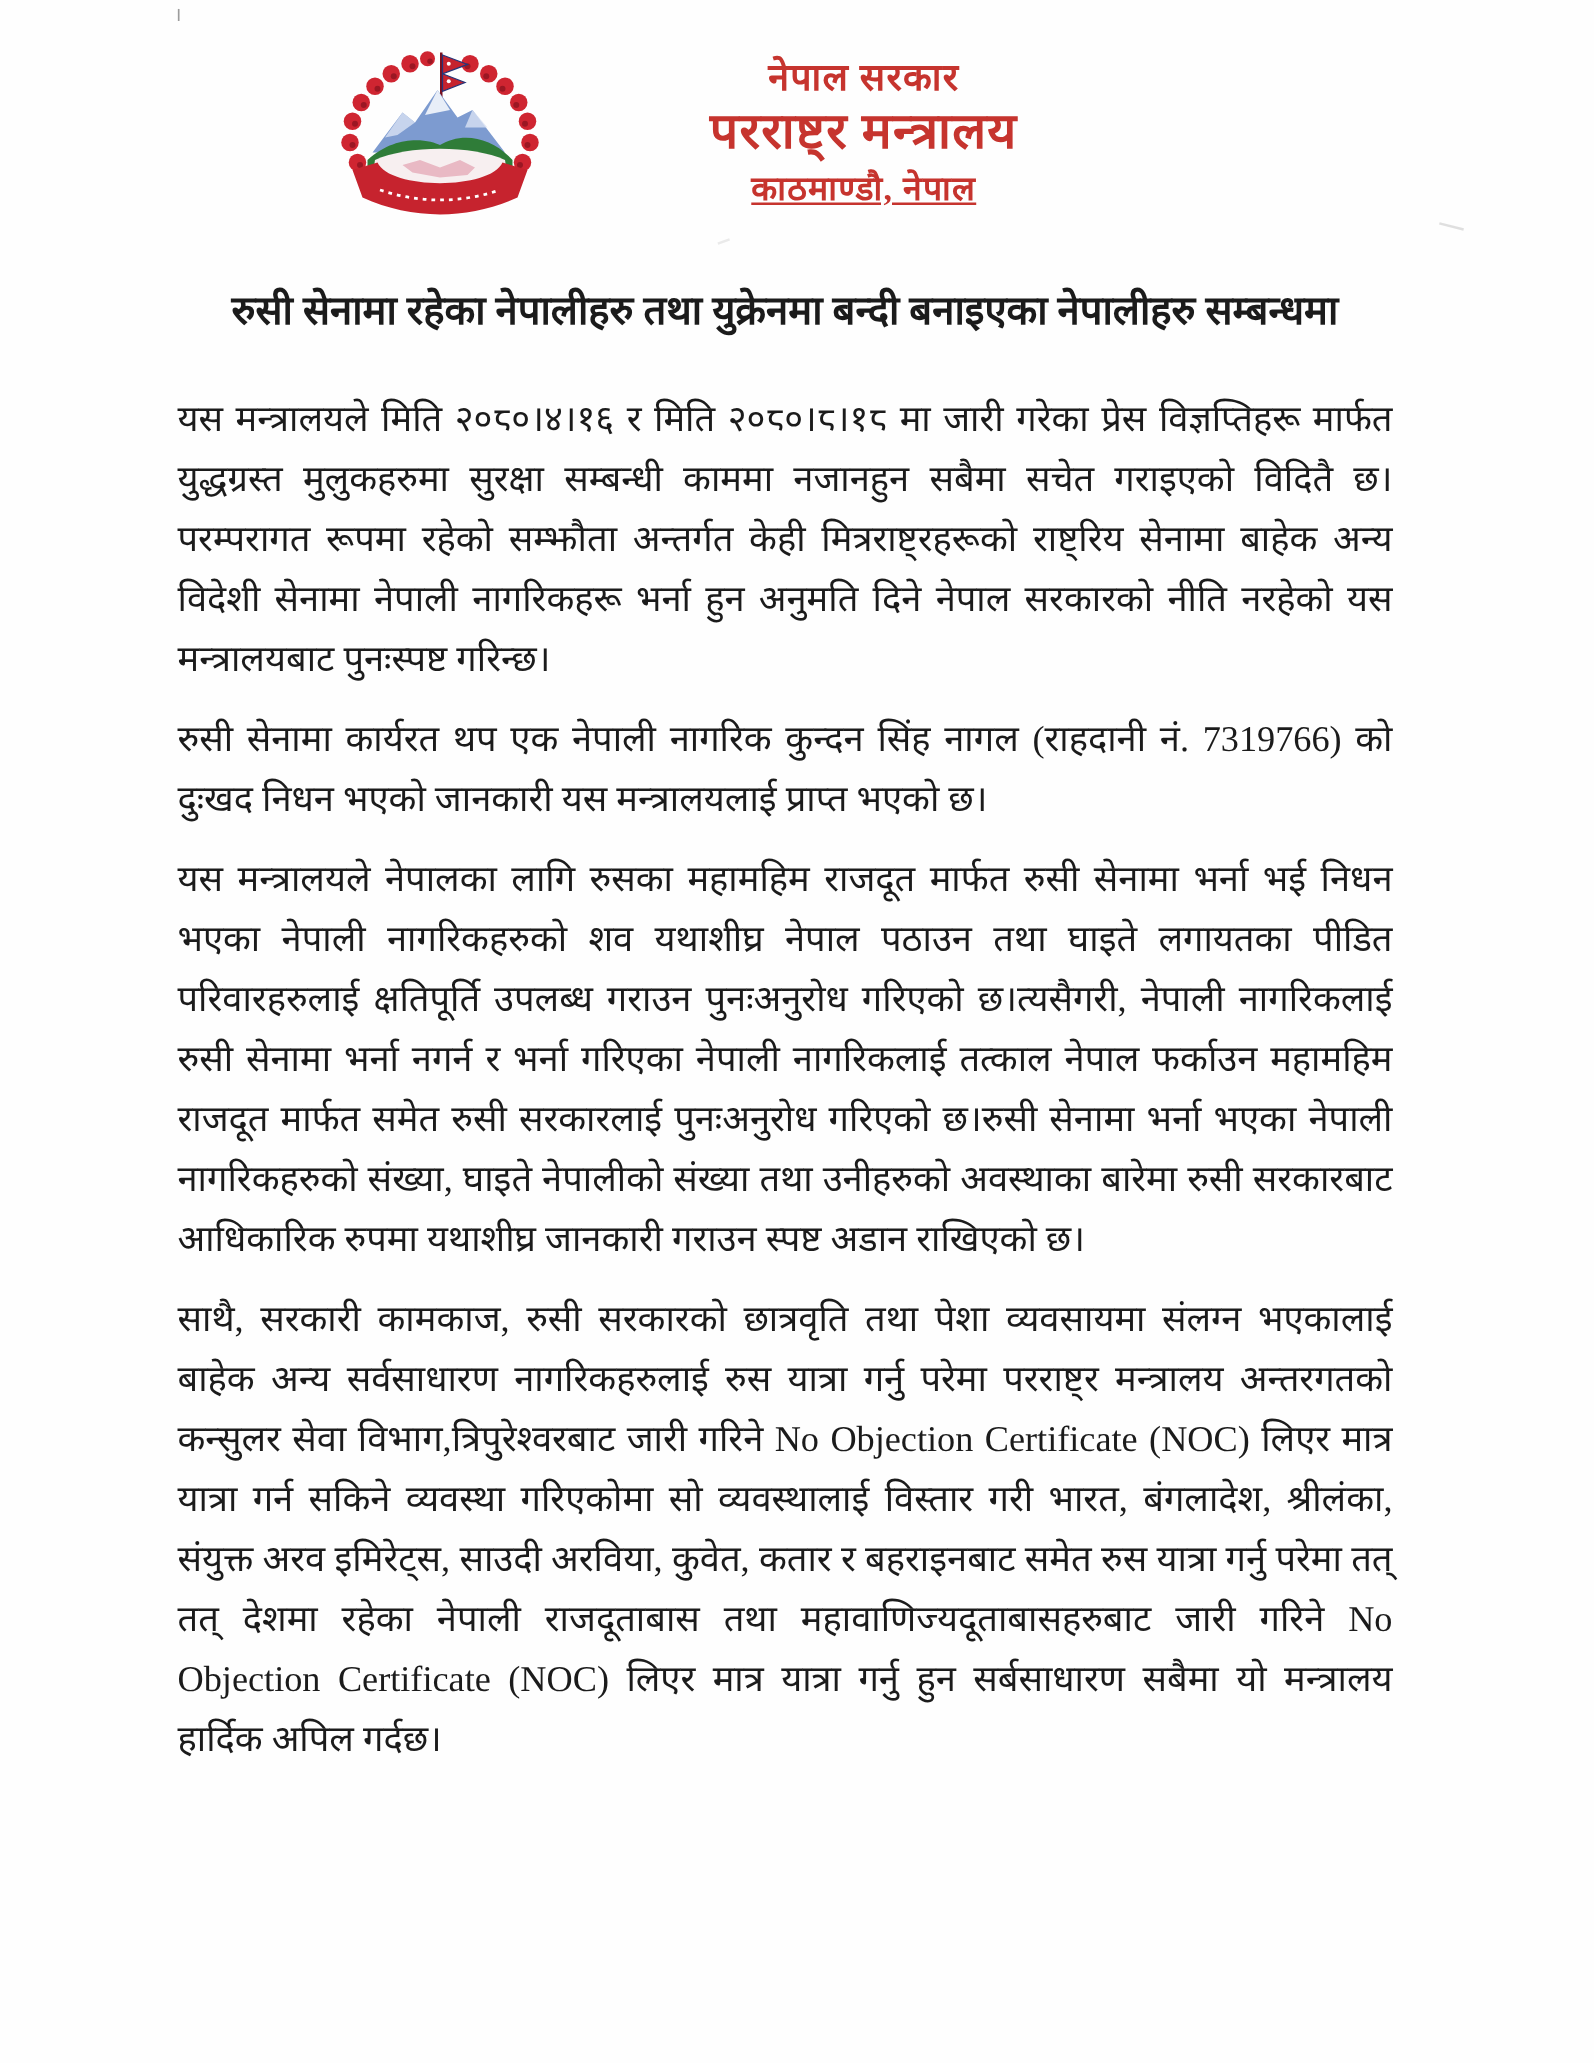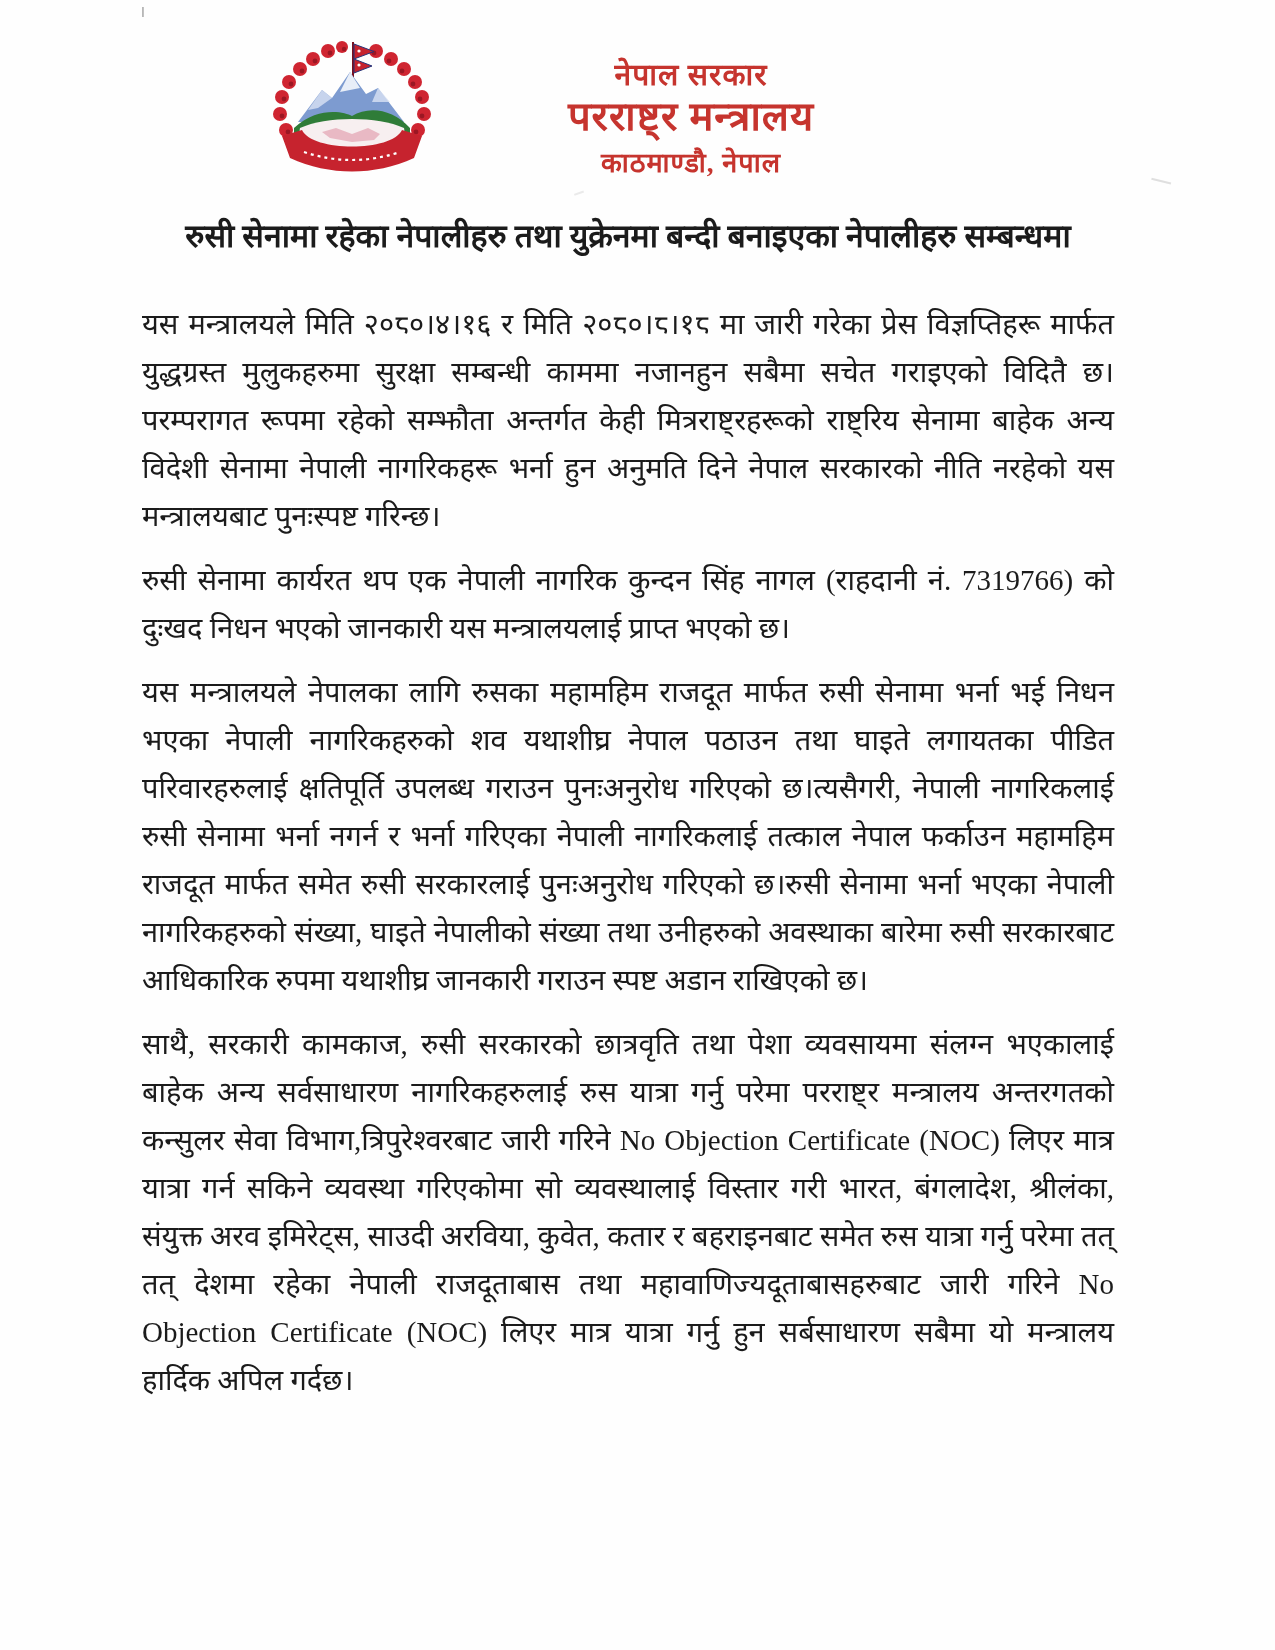--- a/index.html
+++ b/index.html
@@ -9,30 +9,30 @@
     margin:0 auto;
     background:#fefefe;
     overflow:hidden;
     font-family:"Liberation Serif","DejaVu Serif",serif;
     color:#1b1b1b;
   }
   
   .emblem{position:absolute;left:256px;top:38px;width:192px;height:142px;}
   .emblem svg{width:100%;height:100%;display:block;}
   .letterhead-text{
-    position:absolute;left:448px;top:58px;width:486px;
+    position:absolute;left:448px;top:46px;width:486px;
     text-align:center;color:#c6342e;font-weight:bold;
   }
   .gov-line{font-size:30px;letter-spacing:1px;line-height:1.15;}
   .ministry-line{font-size:40px;line-height:1.08;margin-top:2px;letter-spacing:1px;}
-  .location-line{font-size:27px;margin-top:5px;letter-spacing:1px;}
+  .location-line{font-size:27px;margin-top:5px;letter-spacing:1px;text-decoration:underline;}
   
   .content{position:absolute;left:142px;top:200px;width:972px;}
   .doc-title{font-size:33px;font-weight:bold;text-align:center;margin:0;line-height:1.2;}
-  .doc-subtitle{font-size:32px;font-weight:bold;text-align:center;margin:16px 0 0;line-height:1.25;}
+  .doc-subtitle{font-size:32px;font-weight:bold;text-align:center;margin:28px 0 0;line-height:1.25;}
   .paras{margin-top:44px;}
   p.para{
     font-size:29px;line-height:48px;
     text-align:justify;text-justify:inter-word;
     margin:0 0 16px;
   }
   p.para:last-child{margin-bottom:0;}
   
   .artifact-top-left{
     position:absolute;left:141px;top:4px;

